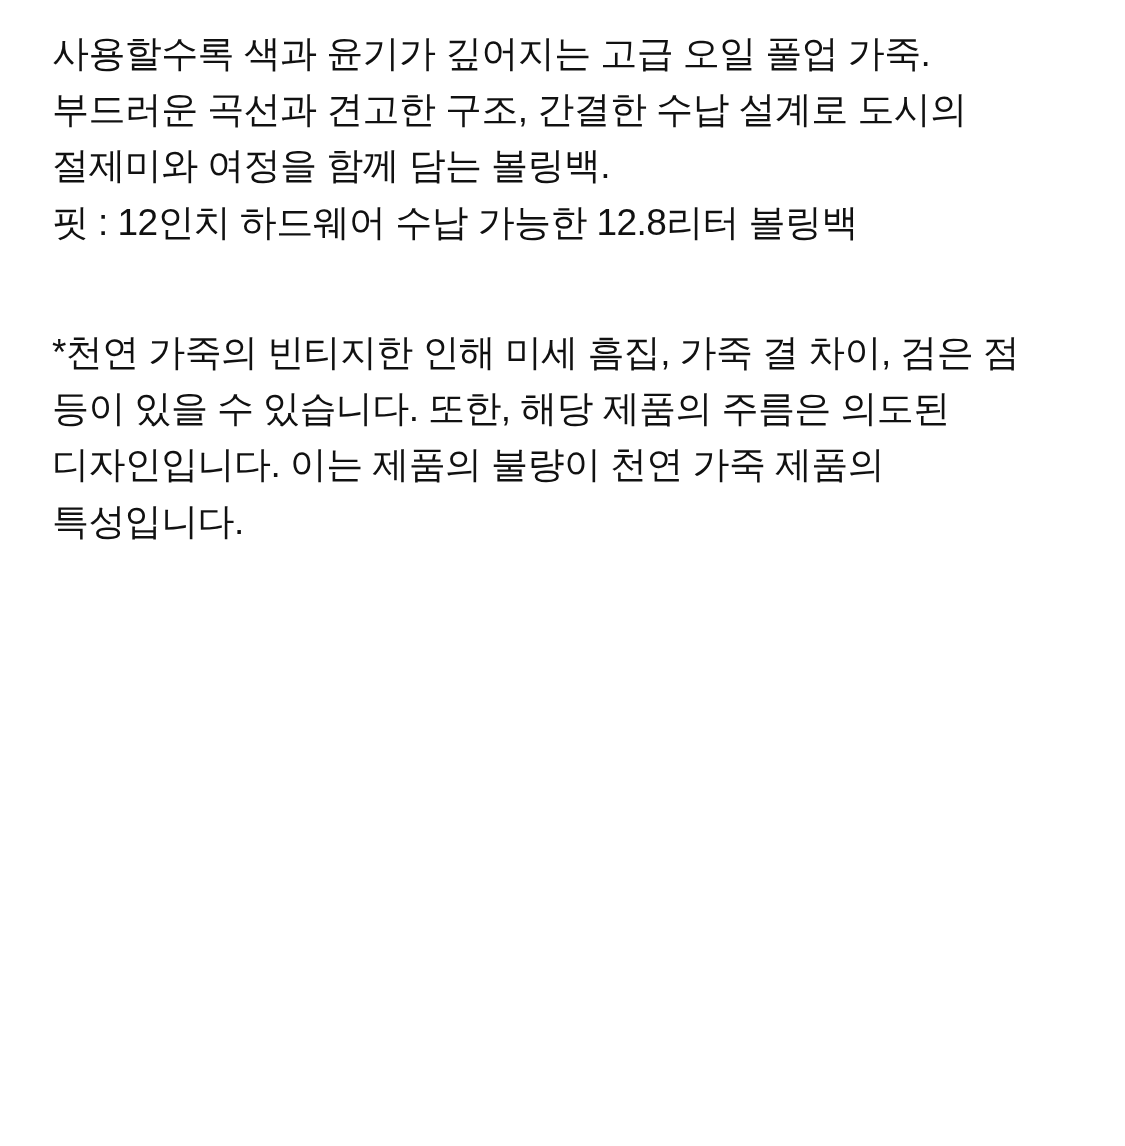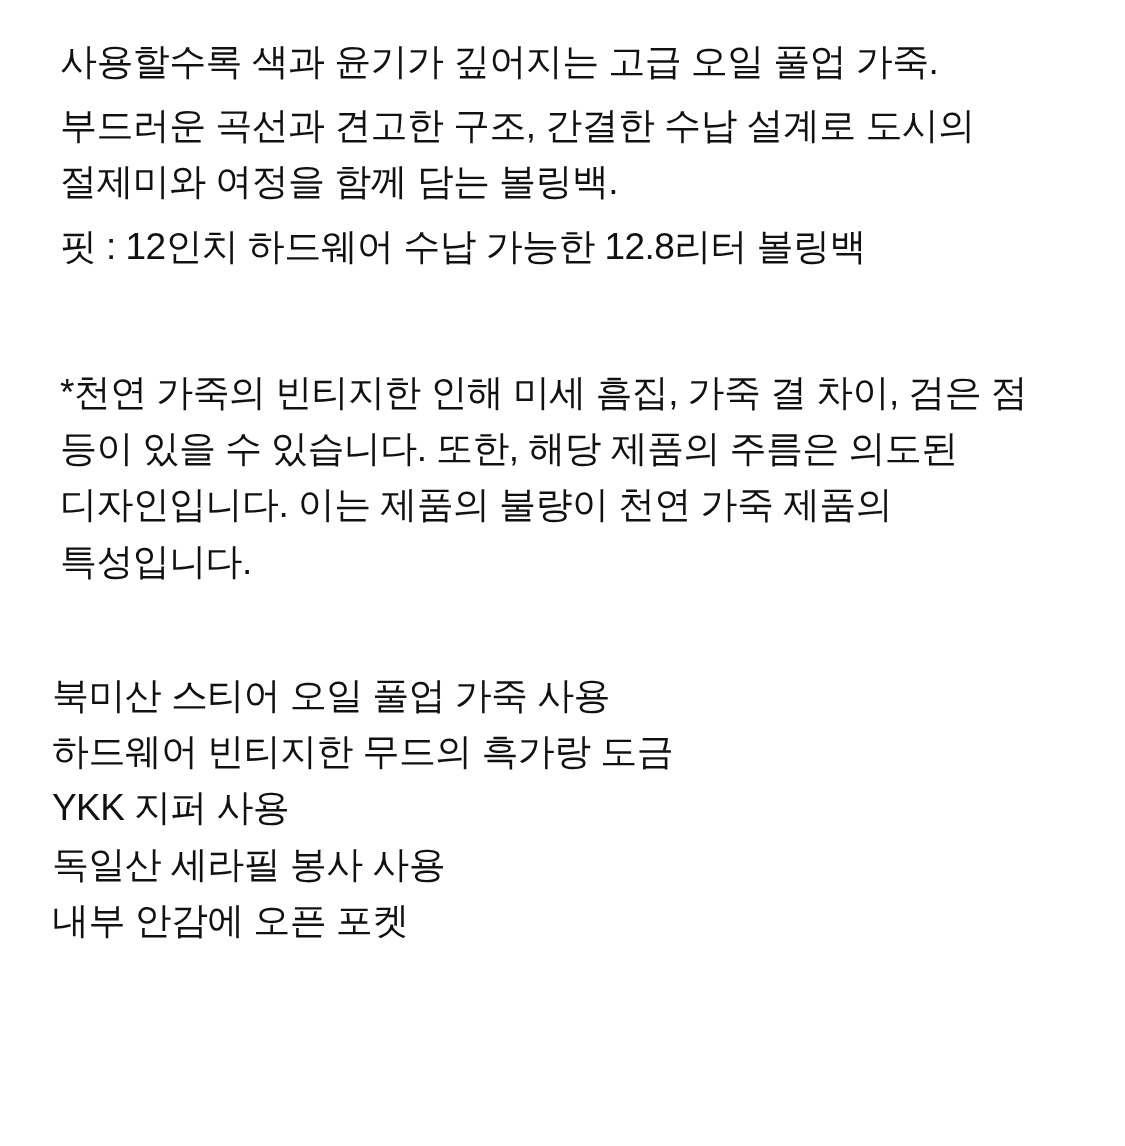--- a/index.html
+++ b/index.html
@@ -23,21 +23,21 @@
   }
   .block {
     font-size: 37px;
     line-height: 1.52;
     letter-spacing: -0.6px;
     color: #111111;
     font-weight: 400;
     word-break: keep-all;
   }
   .block p {
-    margin: 8px;
+    margin: 0;
   }
   .spacer-lg {
     height: 74px;
   }
   .spacer-md {
     height: 70px;
   }
   .para {
     margin: 0;
   }
@@ -57,21 +57,14 @@
   </section>
 
   <div class="spacer-lg"></div>
 
   <section class="block">
     <p class="para">*천연 가죽의 빈티지한 인해 미세 흠집, 가죽 결 차이, 검은 점 등이 있을 수 있습니다. 또한, 해당 제품의 주름은 의도된 디자인입니다. 이는 제품의 불량이 천연 가죽 제품의 특성입니다.</p>
   </section>
 
   <div class="spacer-md"></div>
 
-  <section class="block list">
-    <p>북미산 스티어 오일 풀업 가죽 사용</p>
-    <p>하드웨어 빈티지한 무드의 흑가랑 도금</p>
-    <p>YKK 지퍼 사용</p>
-    <p>독일산 세라필 봉사 사용</p>
-    <p>내부 안감에 오픈 포켓</p>
-  </section>
 
 </div>
 
 </body></html>

